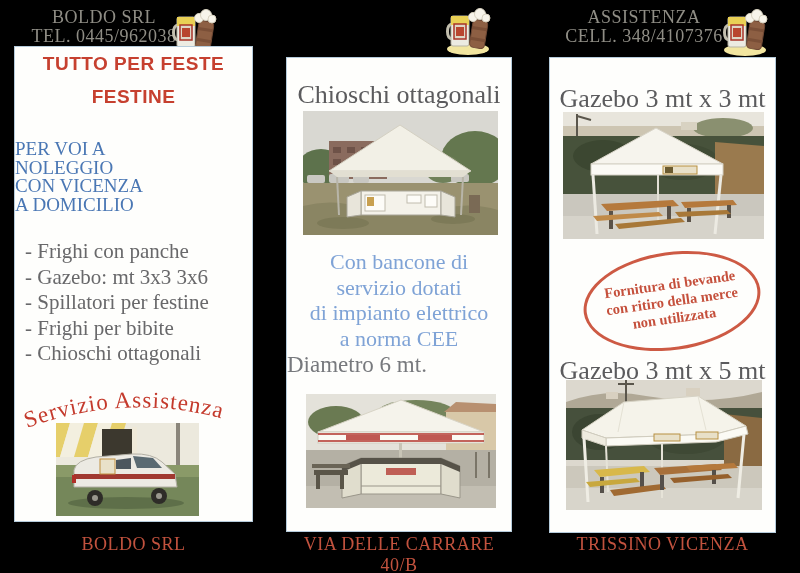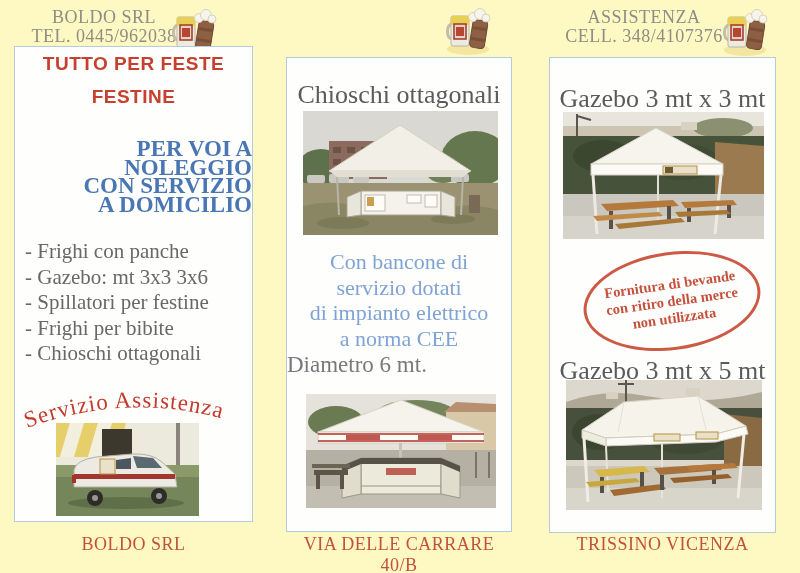--- a/index.html
+++ b/index.html
@@ -1,32 +1,32 @@
 <!DOCTYPE html>
 <html><head>
 <meta charset="utf-8">
 <style>
   html,body{margin:0;padding:0;background:#ffffff;}
   .page{
-    position:relative;width:800px;height:573px;background:#fef9c3;
+    position:relative;width:800px;height:573px;background:#000000;
     font-family:"Liberation Serif", serif;overflow:hidden;
   }
   
   .hdr-text{position:absolute;text-align:center;font-size:18px;line-height:19px;color:#8f8d85;letter-spacing:.5px;}
   .logo{position:absolute;}
   
   .panel{position:absolute;border:1px solid #b5cbdb;background:#fefefc;box-sizing:border-box;}
   #panel-left{left:14px;top:46px;width:239px;height:476px;}
   #panel-center{left:286px;top:57px;width:226px;height:475px;}
   #panel-right{left:549px;top:57px;width:227px;height:476px;}
   
   .headline{position:absolute;width:100%;text-align:center;font-family:"Liberation Sans",sans-serif;
     font-weight:bold;font-size:19px;color:#c6402f;letter-spacing:.5px;}
-  .blue-block{position:absolute;top:93px;width:100%;text-align:right;font-weight:bold;
-    font-size:23px;line-height:18.5px;color:#4a77b4;}
+  .blue-block{position:absolute;top:93px;width:100%;text-align:left;font-weight:normal;
+    font-size:19px;line-height:18.5px;color:#4a77b4;}
   .rental-list{position:absolute;top:192px;left:10px;font-size:21px;line-height:25.5px;color:#68686a;}
   .arc-svg{position:absolute;left:2px;top:338px;}
   .van-photo{position:absolute;left:41px;top:376px;}
   
   .panel-title{position:absolute;width:100%;text-align:center;font-size:26px;color:#5b5b5d;}
   .kiosk-photo-top{position:absolute;left:16px;top:53px;}
   .blue-body{position:absolute;top:191px;width:100%;text-align:center;font-size:22px;line-height:25.5px;color:#7fa3d6;}
   .diametro{position:absolute;top:294px;width:100%;text-align:left;font-size:23px;color:#77797d;}
   .kiosk-photo-bottom{position:absolute;left:19px;top:336px;}
   
@@ -108,21 +108,21 @@
     <circle cx="41" cy="13" r="4" fill="#f7f4ea" stroke="#d8d2c0"></circle>
   </svg>
 
   <div class="panel" id="panel-left">
     <div class="headline" style="top:6px;">TUTTO PER FESTE</div>
     <div class="headline" style="top:39px;">FESTINE</div>
 
     <div class="blue-block">
       <div>PER VOI A</div>
       <div>NOLEGGIO</div>
-      <div>CON SERVIZIO</div>
+      <div>CON VICENZA</div>
       <div>A DOMICILIO</div>
     </div>
 
     <div class="rental-list">
       <div>- Frighi con panche</div>
       <div>- Gazebo: mt 3x3 3x6</div>
       <div>- Spillatori per festine</div>
       <div>- Frighi per bibite</div>
       <div>- Chioschi ottagonali</div>
     </div>

